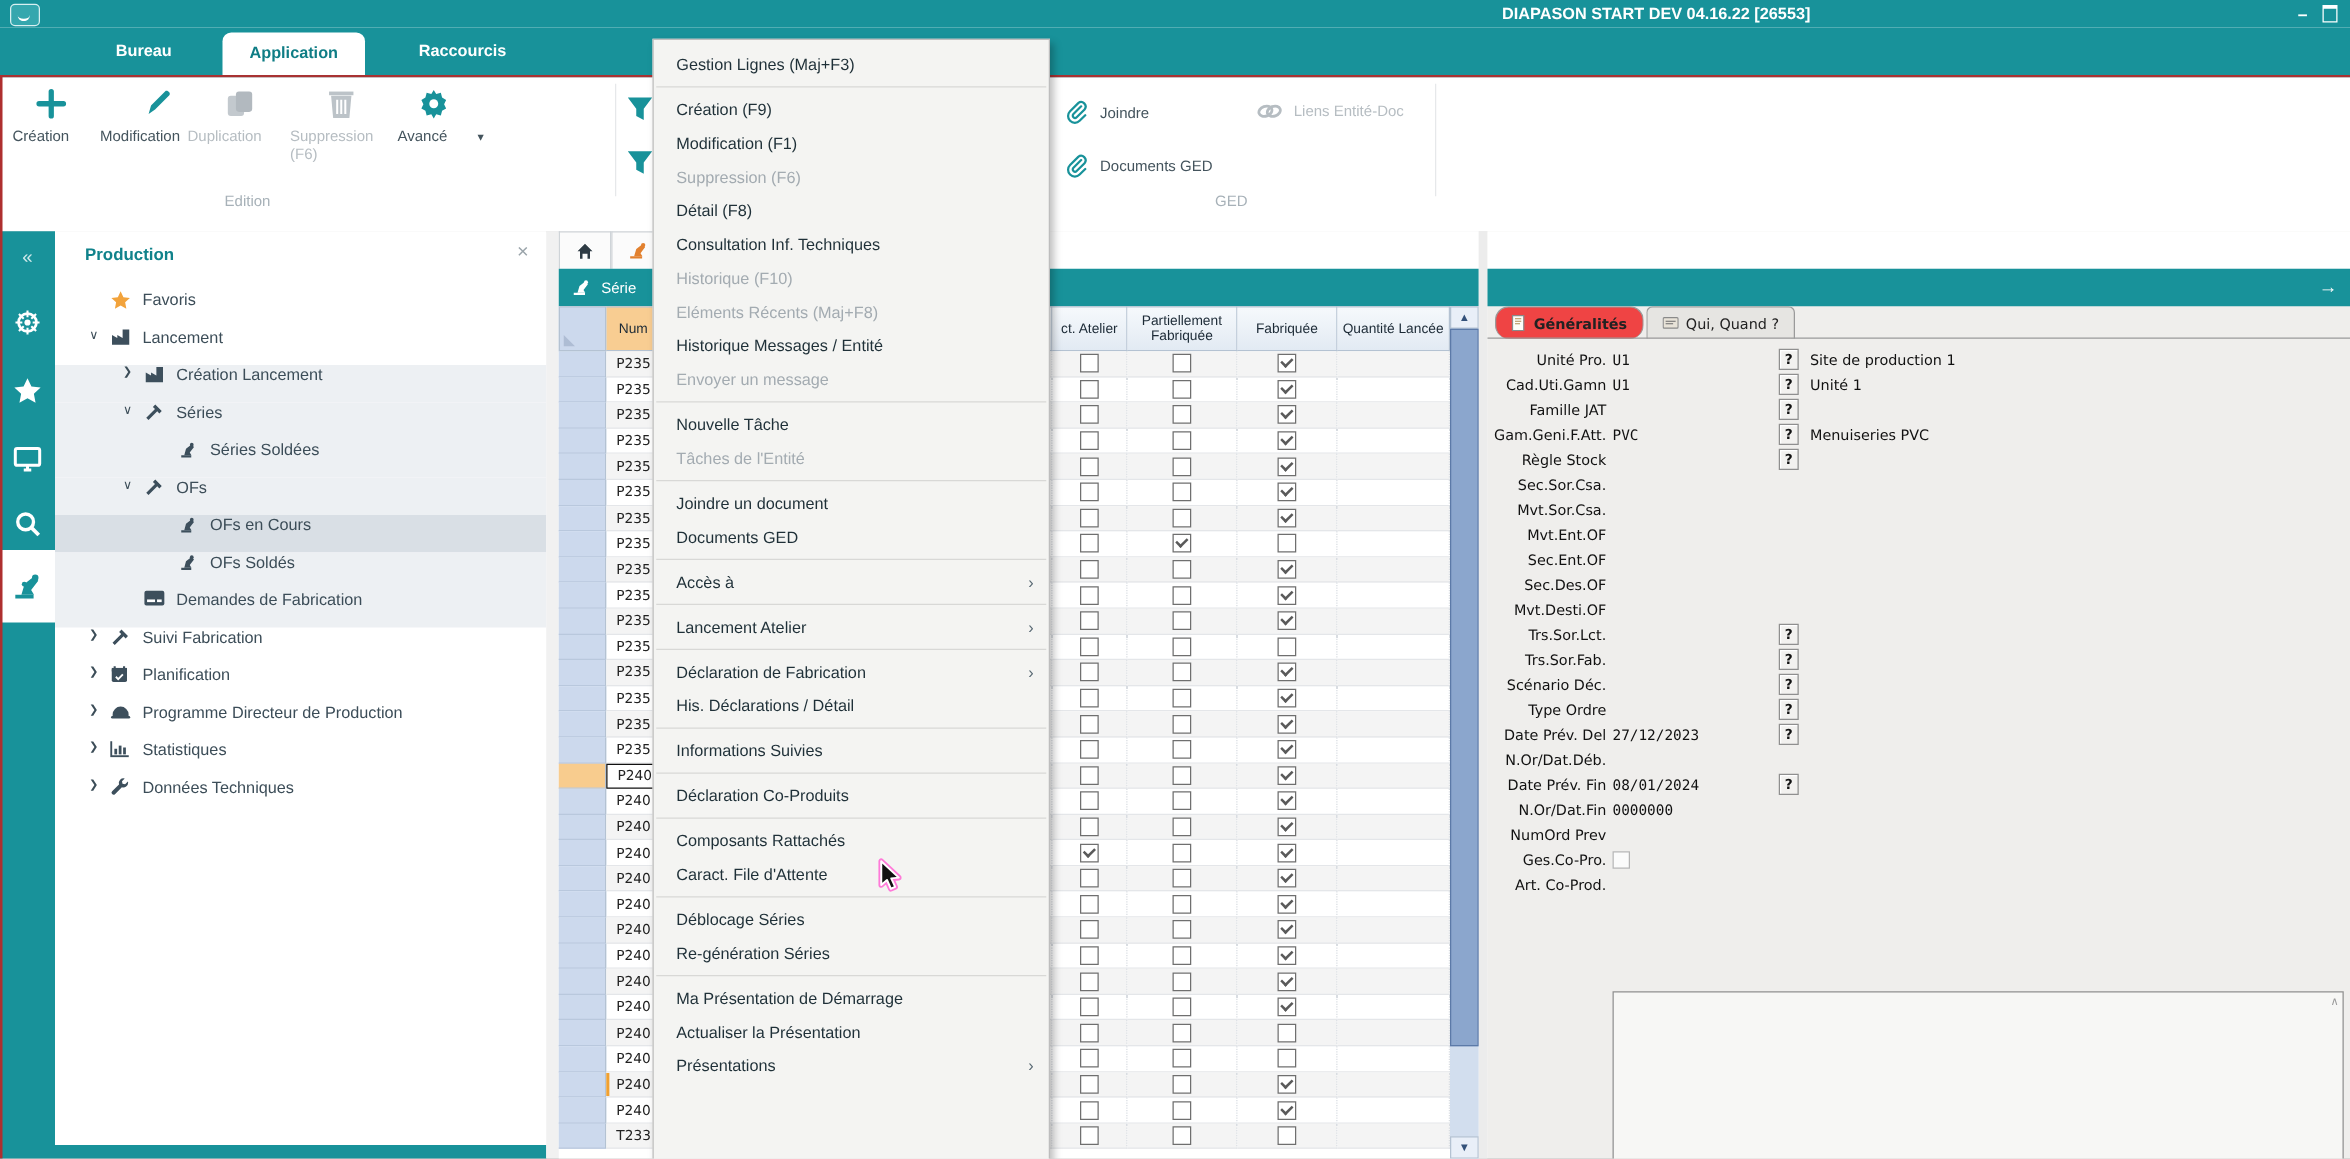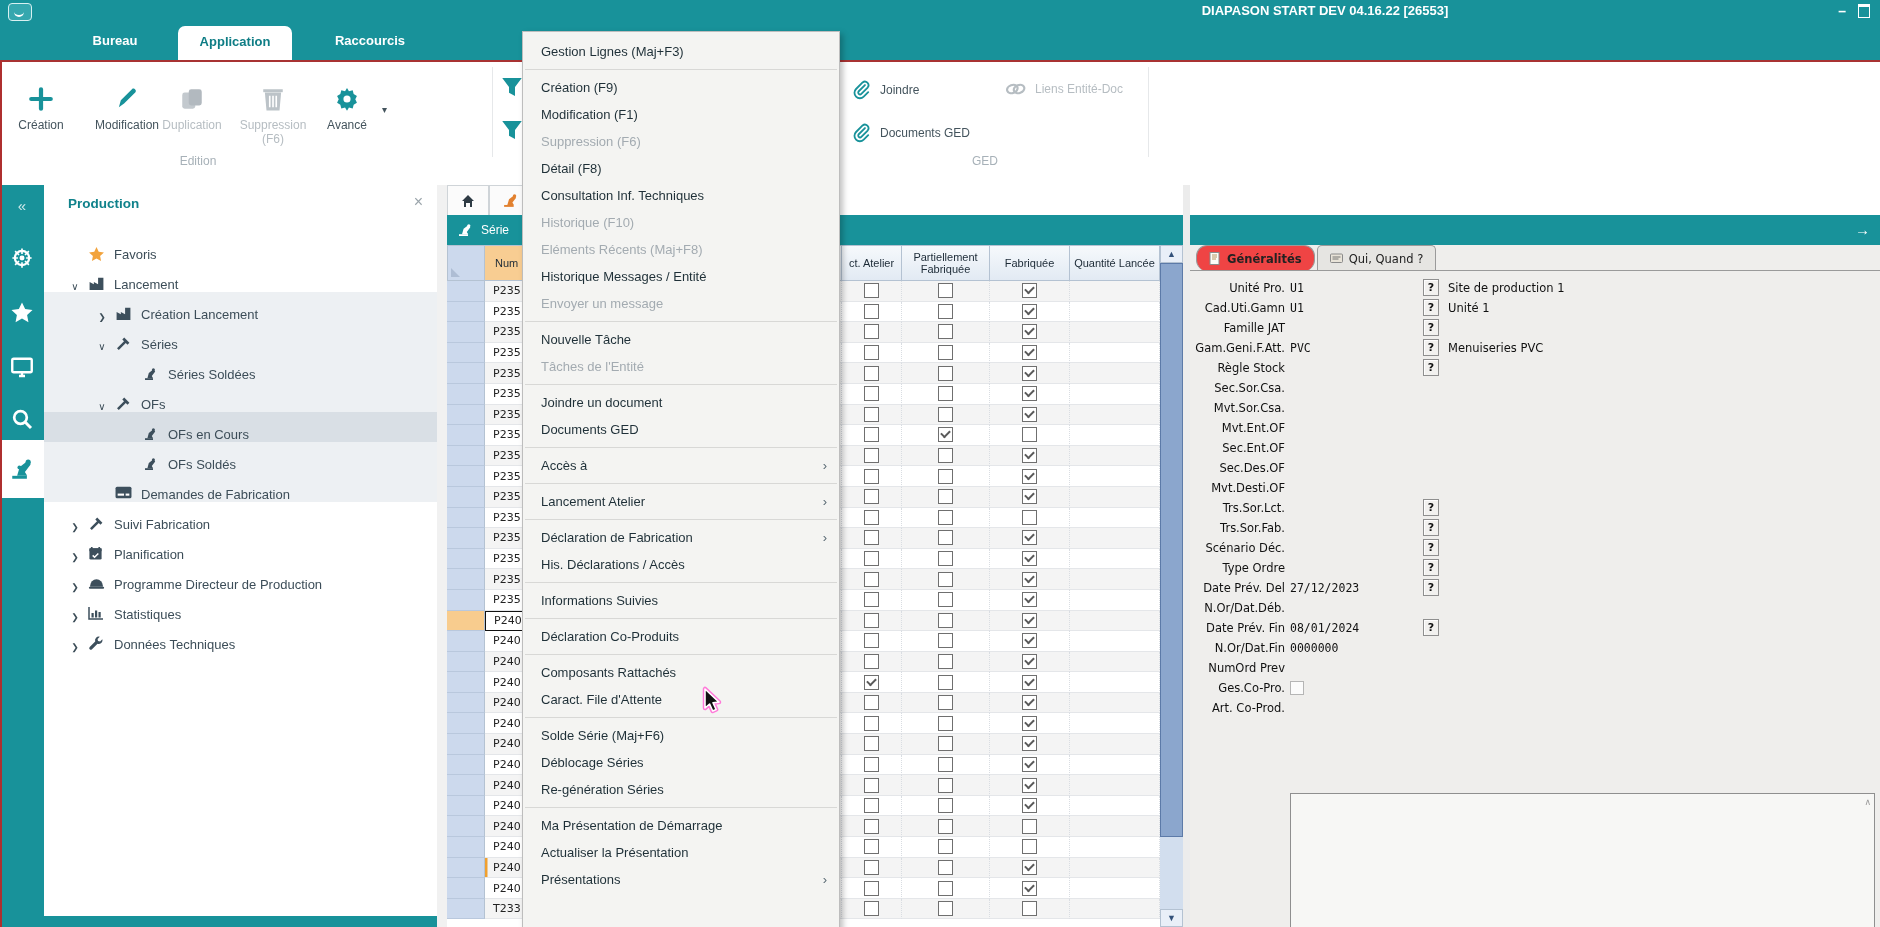--- a/index.html
+++ b/index.html
@@ -15,40 +15,40 @@
     color:#fff;font-weight:bold;font-size:13px;white-space:nowrap;}
   .win-btn{position:absolute;top:4px;color:#fff;font-size:14px;line-height:14px;font-weight:bold;}
   .btn-min{right:34px;}
   .btn-max{right:10px;width:10px;height:10px;border:1.5px solid #fff;border-top-width:3px;}
   
   .tabbar{position:absolute;left:0;top:22px;width:1880px;height:38px;background:#18929a;border-bottom:2px solid #a83232;}
   .rtab{position:absolute;top:0;height:38px;line-height:38px;color:#fff;font-weight:bold;font-size:13px;text-align:center;}
   .rtab.active{top:4px;height:34px;line-height:32px;background:#fff;color:#0f7d85;border-radius:7px 7px 0 0;}
   
   .toolbar{position:absolute;left:0;top:62px;width:1880px;height:123px;background:#fff;border-bottom:1px solid #e2e2e2;}
-  .tb-btn{position:absolute;top:24px;text-align:center;color:#44545d;}
+  .tb-btn{position:absolute;top:8px;text-align:left;color:#44545d;}
   .tb-btn .ticon{display:block;margin:0 auto 6px auto;width:26px;height:26px;}
   .tb-btn.disabled{color:#b6bdc2;}
   .tb-caret{position:absolute;font-size:10px;color:#44545d;}
   .group-label{position:absolute;top:92px;color:#a7b1b8;font-size:12px;text-align:center;}
   .vsep{position:absolute;top:5px;height:90px;width:1px;background:#e6e8ea;}
   .funnel-btn{position:absolute;width:24px;height:24px;}
   .ged-item{position:absolute;display:flex;align-items:center;gap:8px;color:#44545d;}
   .ged-item.disabled{color:#b6bdc2;}
   .red-edge{position:absolute;left:0;top:60px;width:2px;height:867px;background:#ae2f2f;z-index:40;}
   
   .rail{position:absolute;left:0;top:185px;width:44px;height:742px;background:#18929a;}
   .rail-ic{position:absolute;left:0;width:44px;text-align:center;color:#fff;}
   .rail-tile{position:absolute;left:0;top:255px;width:44px;height:58px;background:#fff;display:flex;align-items:center;justify-content:center;}
   
   .sidebar{position:absolute;left:44px;top:185px;width:393px;height:731px;background:#fff;}
   .sb-title{position:absolute;left:24px;top:11px;color:#10828b;font-weight:bold;font-size:13.5px;}
   .sb-close{position:absolute;right:14px;top:8px;color:#9aa4aa;font-size:16px;}
   .tree{position:absolute;left:0;top:47px;right:0;}
-  .tree-row{position:relative;height:30px;display:flex;align-items:flex-end;color:#3c4d58;font-size:13px;}
+  .tree-row{position:relative;height:30px;display:flex;align-items:flex-start;color:#3c4d58;font-size:13px;}
   .tree-row.band{background:#edf0f3;}
   .tree-row.selected{background:#d9dfe5;}
   .chev{width:14px;margin-right:6px;color:#3c4d58;font-size:10px;text-align:center;flex:0 0 14px;}
   .ticn{width:18px;height:16px;margin-right:8px;flex:0 0 18px;}
   .sidebar-bottom{position:absolute;left:44px;top:916px;width:393px;height:11px;background:#18929a;}
   
   .main{position:absolute;left:437px;top:185px;width:753px;height:742px;background:#f1f1f1;}
   .main-content{position:absolute;left:10px;top:0;width:736px;height:742px;background:#fff;}
   .view-tabs{position:absolute;left:0;top:0;height:30px;display:flex;}
   .vtab{width:40px;height:29px;border:1px solid #cfd4d8;border-bottom:none;background:#fbfbfb;
@@ -1060,30 +1060,29 @@
       <div class="menu-item disabled"><span>Tâches de l'Entité</span></div>
       <div class="menu-sep"></div>
       <div class="menu-item"><span>Joindre un document</span></div>
       <div class="menu-item"><span>Documents GED</span></div>
       <div class="menu-sep"></div>
       <div class="menu-item"><span>Accès à</span><span class="sub">›</span></div>
       <div class="menu-sep"></div>
       <div class="menu-item"><span>Lancement Atelier</span><span class="sub">›</span></div>
       <div class="menu-sep"></div>
       <div class="menu-item"><span>Déclaration de Fabrication</span><span class="sub">›</span></div>
-      <div class="menu-item"><span>His. Déclarations / Accès</span></div>
+      <div class="menu-item"><span>His. Déclarations / Détail</span></div>
       <div class="menu-sep"></div>
       <div class="menu-item"><span>Informations Suivies</span></div>
       <div class="menu-sep"></div>
       <div class="menu-item"><span>Déclaration Co-Produits</span></div>
       <div class="menu-sep"></div>
       <div class="menu-item"><span>Composants Rattachés</span></div>
       <div class="menu-item"><span>Caract. File d'Attente</span></div>
       <div class="menu-sep"></div>
-      <div class="menu-item"><span>Solde Série (Maj+F6)</span></div>
       <div class="menu-item"><span>Déblocage Séries</span></div>
       <div class="menu-item"><span>Re-génération Séries</span></div>
       <div class="menu-sep"></div>
       <div class="menu-item"><span>Ma Présentation de Démarrage</span></div>
       <div class="menu-item"><span>Actualiser la Présentation</span></div>
       <div class="menu-item"><span>Présentations</span><span class="sub">›</span></div>
     </div>
 
   <div class="cursor">
     <svg width="24" height="30" viewBox="0 0 24 30">

